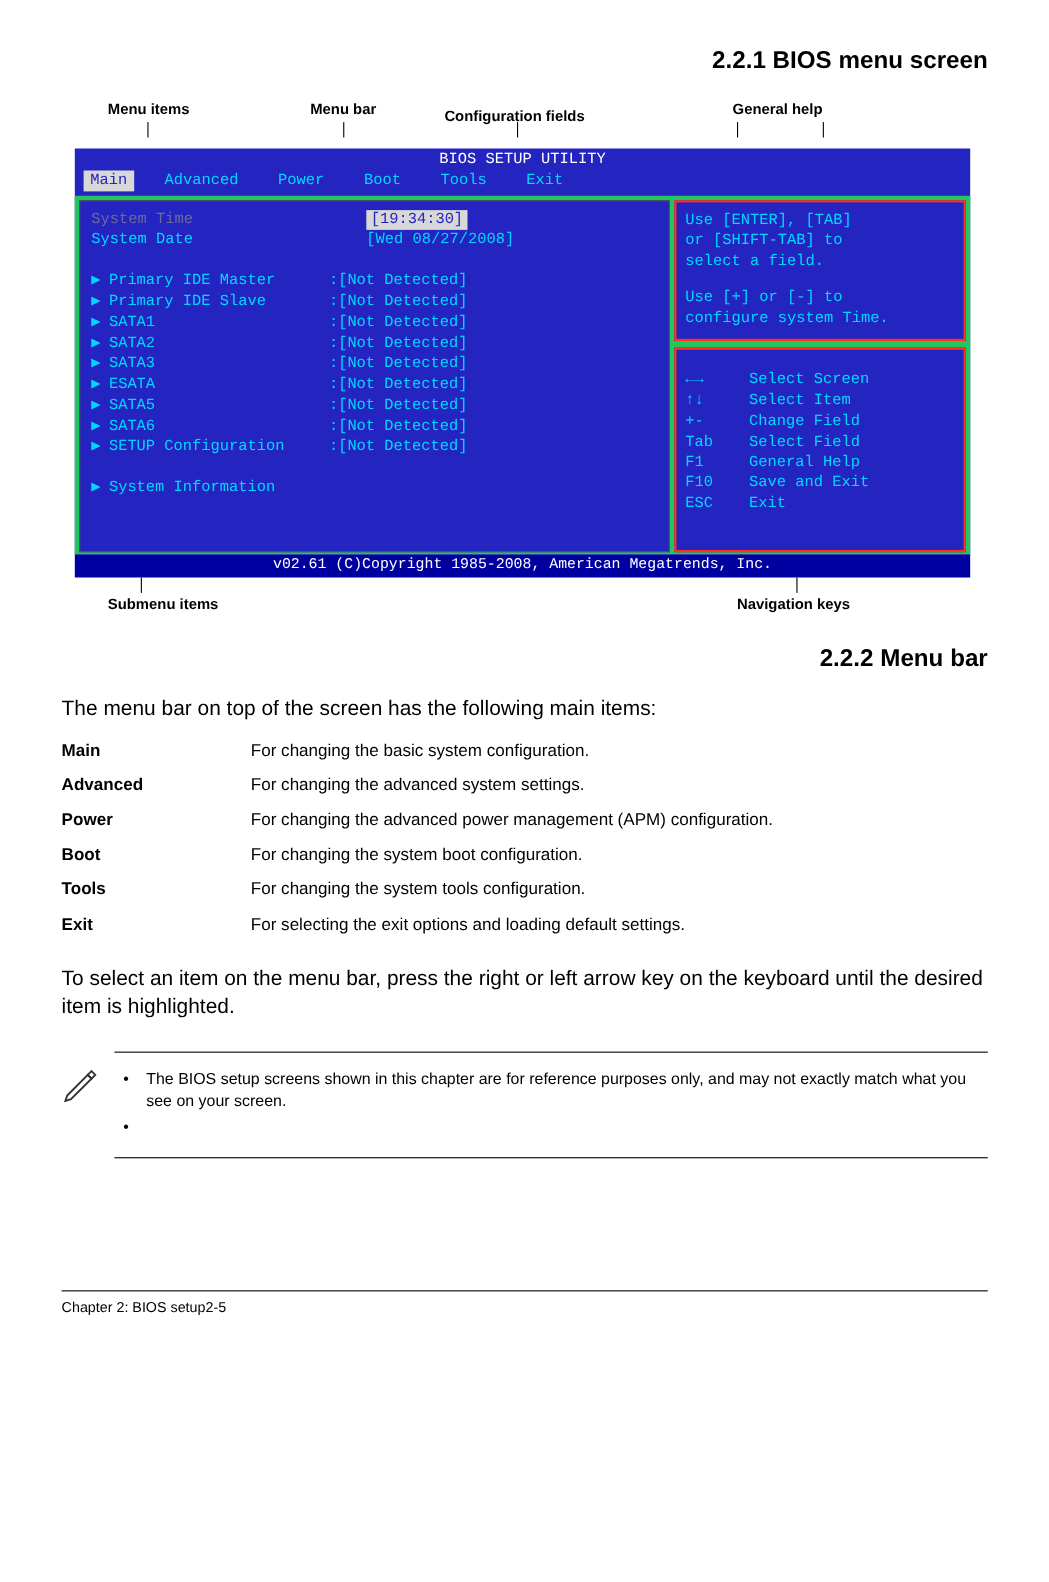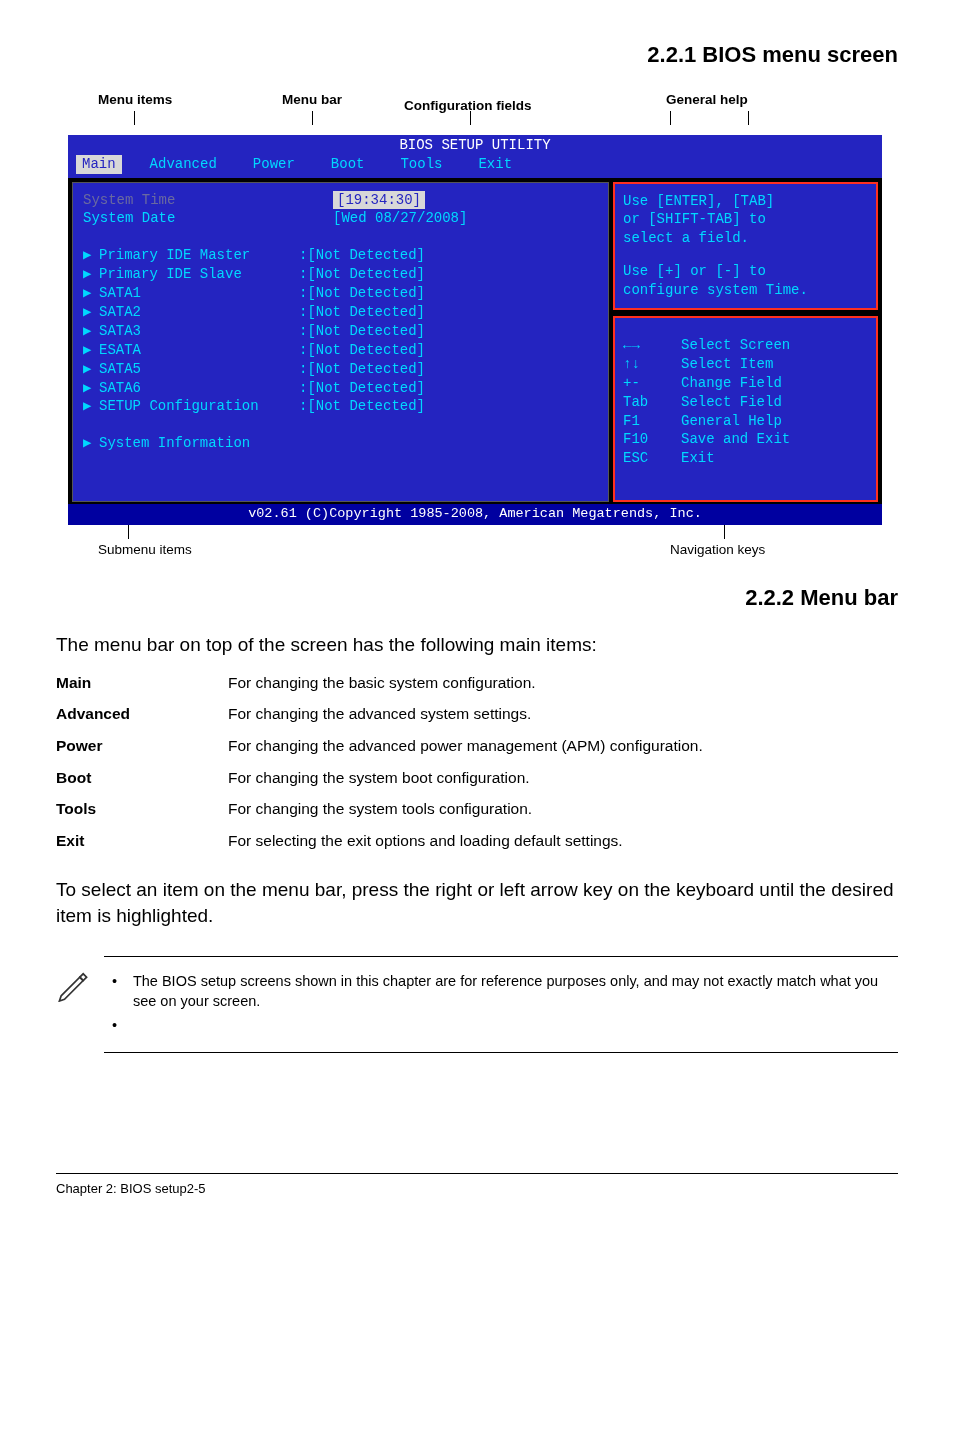--- a/index.html
+++ b/index.html
@@ -25,34 +25,34 @@
     line-height: 1.35;
     padding: 0;
     margin-left: 12px;
     margin-right: 0;
     width: 814px;
   }
   .bios-title { color: #fff; text-align: center; padding-top: 1px; }
   .bios-menubar { display: flex; padding: 0 8px 4px 8px; color: #00d8ff; }
   .bios-menubar span { margin-right: 36px; }
   .bios-menubar .sel { background: #d8d8d8; color: #2424c0; padding: 0 6px; margin-right: 28px; }
-  .bios-body { display: flex; background: #000000; padding: 4px 4px 2px 4px; }
+  .bios-body { display: flex; background: #22c55e; padding: 4px 4px 2px 4px; }
   .left-pane { flex: 1; border: 1px solid #555; background: #2424c0; padding: 8px 10px 18px 10px; position: relative; }
   .right-pane { width: 265px; display: flex; flex-direction: column; gap: 6px; margin-left: 4px; }
   .r-box { border: 2px solid #ff3020; background: #2424c0; padding: 8px 8px; color: #00d8ff; }
   .dim { color: #6a6aa0; }
   .field-row { display: flex; }
   .fld-label { width: 200px; }
   .ptr { color: #00d8ff; width: 16px; display: inline-block; }
   .sel-row { background: #d8d8d8; color: #2424c0; display: inline-block; padding: 0 4px; }
   .nav-line { display: flex; }
   .nav-key { width: 58px; }
   .copyright { background: #0000a0; color: #fff; text-align: center; font-family: "Courier New", monospace; font-size: 13.5px; padding: 1px 0; width: 814px; margin-left: 12px; }
   .bottom-labels { position: relative; height: 30px; margin-left: 12px; margin-bottom: 28px; }
-  .blab { position: absolute; font-size: 13.5px; font-weight: normal; }
+  .blab { position: absolute; font-size: 13.5px; font-weight: bold; }
   .btick { position: absolute; width: 1px; height: 14px; background: #000; top: 0; }
   p.body { margin-bottom: 8px; font-size: 19px; }
   table.defs { border-collapse: collapse; margin-bottom: 20px; }
   table.defs td { padding: 5px 0; font-size: 15.5px; vertical-align: top; }
   table.defs td:first-child { font-weight: bold; width: 172px; }
   .note-block { margin-top: 26px; display: flex; align-items: flex-start; }
   .note-icon { width: 48px; padding-top: 10px; }
   .note-text { flex: 1; border-top: 1px solid #000; border-bottom: 1px solid #000; padding: 10px 0 12px 8px; font-size: 14.5px; }
   .note-text div { margin: 4px 0; display: flex; }
   .note-text .bullet { width: 24px; }

